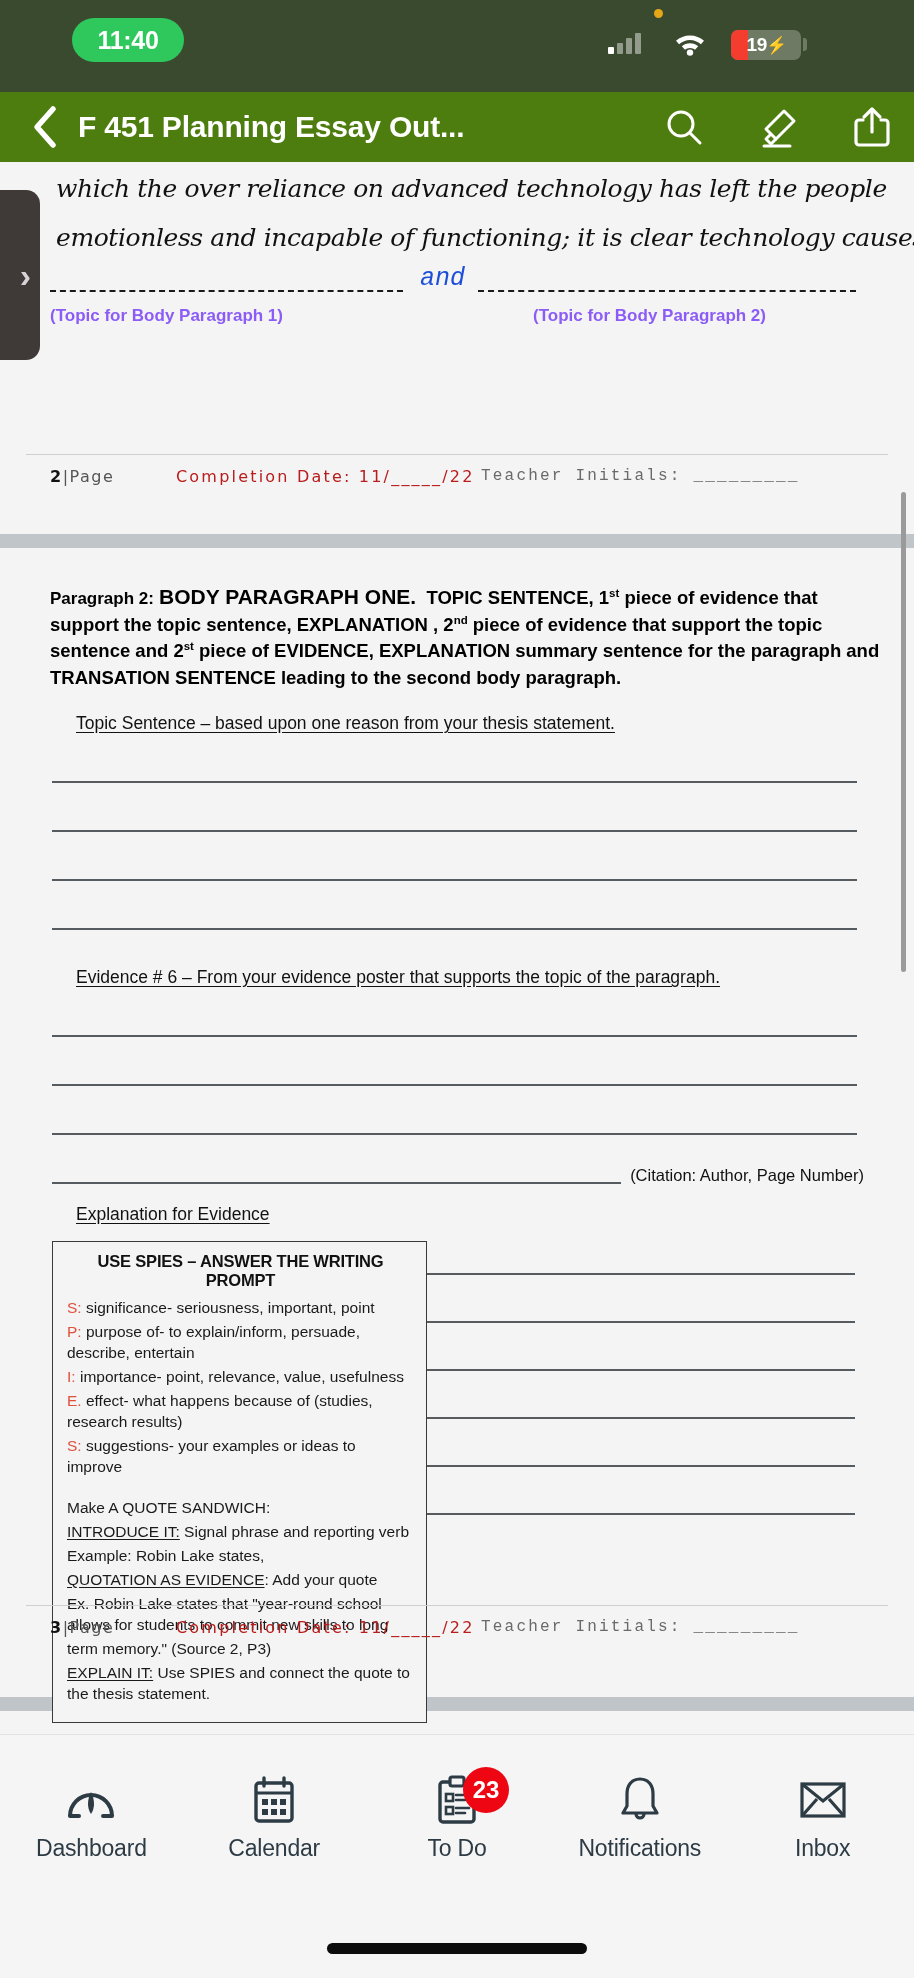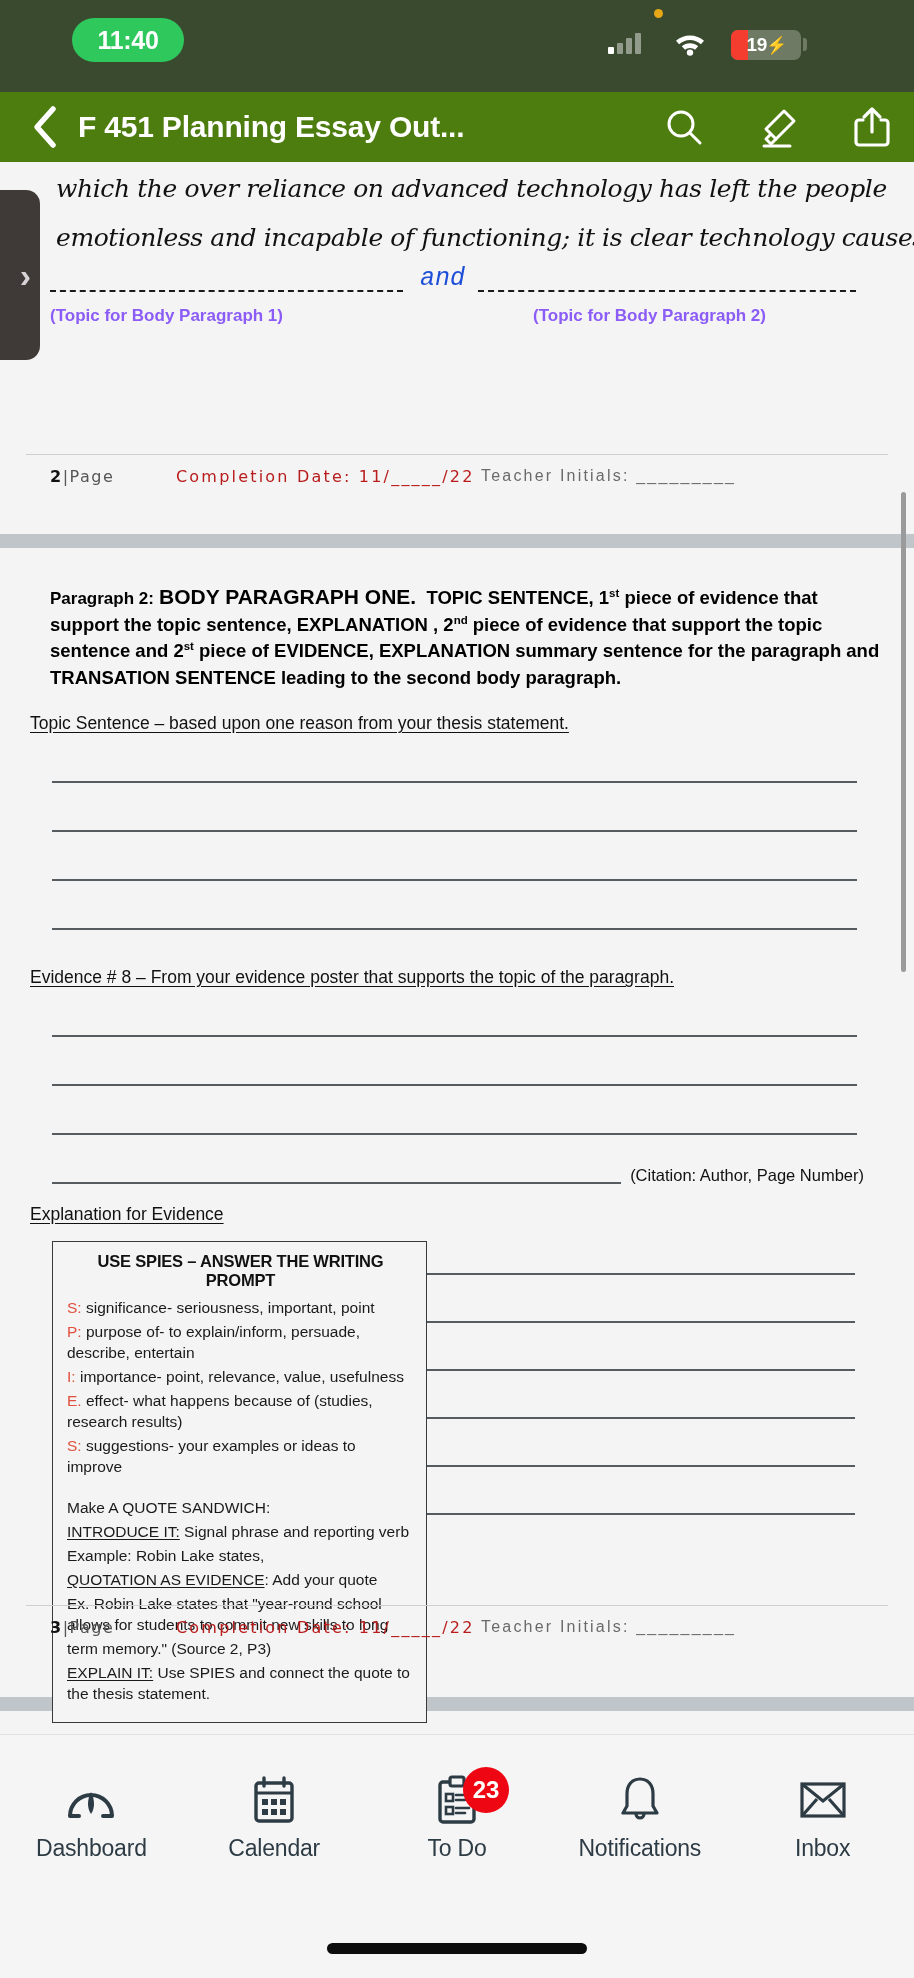--- a/index.html
+++ b/index.html
@@ -103,32 +103,32 @@
   }
   .topiclabels { position: relative; height: 34px; font-size: 17px; font-weight: bold; color: #8b5cf6; }
   .topiclabels .t1 { position: absolute; left: 50px; top: 0; }
   .topiclabels .t2 { position: absolute; left: 533px; top: 0; }
 
   
   .pfoot { position: relative; margin: 0 26px; padding-top: 10px; border-top: 1px solid #cfcfcf; height: 46px; }
   .pfoot .pg { position: absolute; left: 24px; top: 12px; font-size: 16px; color: #555; font-family: "DejaVu Sans", sans-serif; letter-spacing: 1.5px; }
   .pfoot .pg b { color: #111; }
   .pfoot .cd { position: absolute; left: 150px; top: 12px; font-size: 16px; color: #b91c1c; font-family: "DejaVu Sans", sans-serif; letter-spacing: 2.2px; }
-  .pfoot .ti { position: absolute; left: 455px; top: 12px; font-size: 16px; color: #6a6a6a; font-family: Liberation Sans, sans-serif; letter-spacing: 2.2px; }
+  .pfoot .ti { position: absolute; left: 455px; top: 12px; font-size: 16px; color: #6a6a6a; font-family: Liberation Mono, monospace; letter-spacing: 2.2px; }
 
   
   .bluewrap { padding: 34px 30px 0 50px; }
   .blue { color: #000000; font-size: 18.5px; line-height: 1.42; font-weight: bold; }
   .blue .lbl { font-size: 17px; }
   .blue .big { font-size: 21px; }
   sup { font-size: 0.62em; vertical-align: super; }
 
   .udlabel {
     font-size: 17.5px; color: #111; text-decoration: underline; text-underline-offset: 3px;
-    padding: 0 30px 0 30px;
+    padding: 0 30px 0 76px;
   }
   .line { height: 2px; background: #555b5f; margin: 0 auto; }
   .lines-wrap { padding: 0 57px 0 52px; }
   .lines-wrap .line { margin-top: 47px; }
 
   .cite-row { position: relative; height: 30px; padding: 0 57px 0 52px; }
   .cite-row .cline { position: absolute; left: 52px; top: 22px; height: 2px; background: #555b5f; }
   .cite-row .ctext { position: absolute; right: 50px; top: 6px; font-size: 16.5px; color: #111; }
 
   
@@ -278,21 +278,21 @@
       <div class="udlabel">Topic Sentence – based upon one reason from your thesis statement.</div>
 
       <div class="lines-wrap">
         <div class="line"></div>
         <div class="line"></div>
         <div class="line"></div>
         <div class="line"></div>
       </div>
 
       <div style="height:37px;"></div>
-      <div class="udlabel">Evidence # 8 – From your evidence poster that supports the topic of the paragraph.</div>
+      <div class="udlabel">Evidence # 6 – From your evidence poster that supports the topic of the paragraph.</div>
 
       <div class="lines-wrap">
         <div class="line"></div>
         <div class="line"></div>
         <div class="line"></div>
       </div>
 
       <div class="cite-row" style="margin-top:25px;">
         <div class="cline" style="width:569px;"></div>
         <div class="ctext">(Citation:  Author, Page Number)</div>

